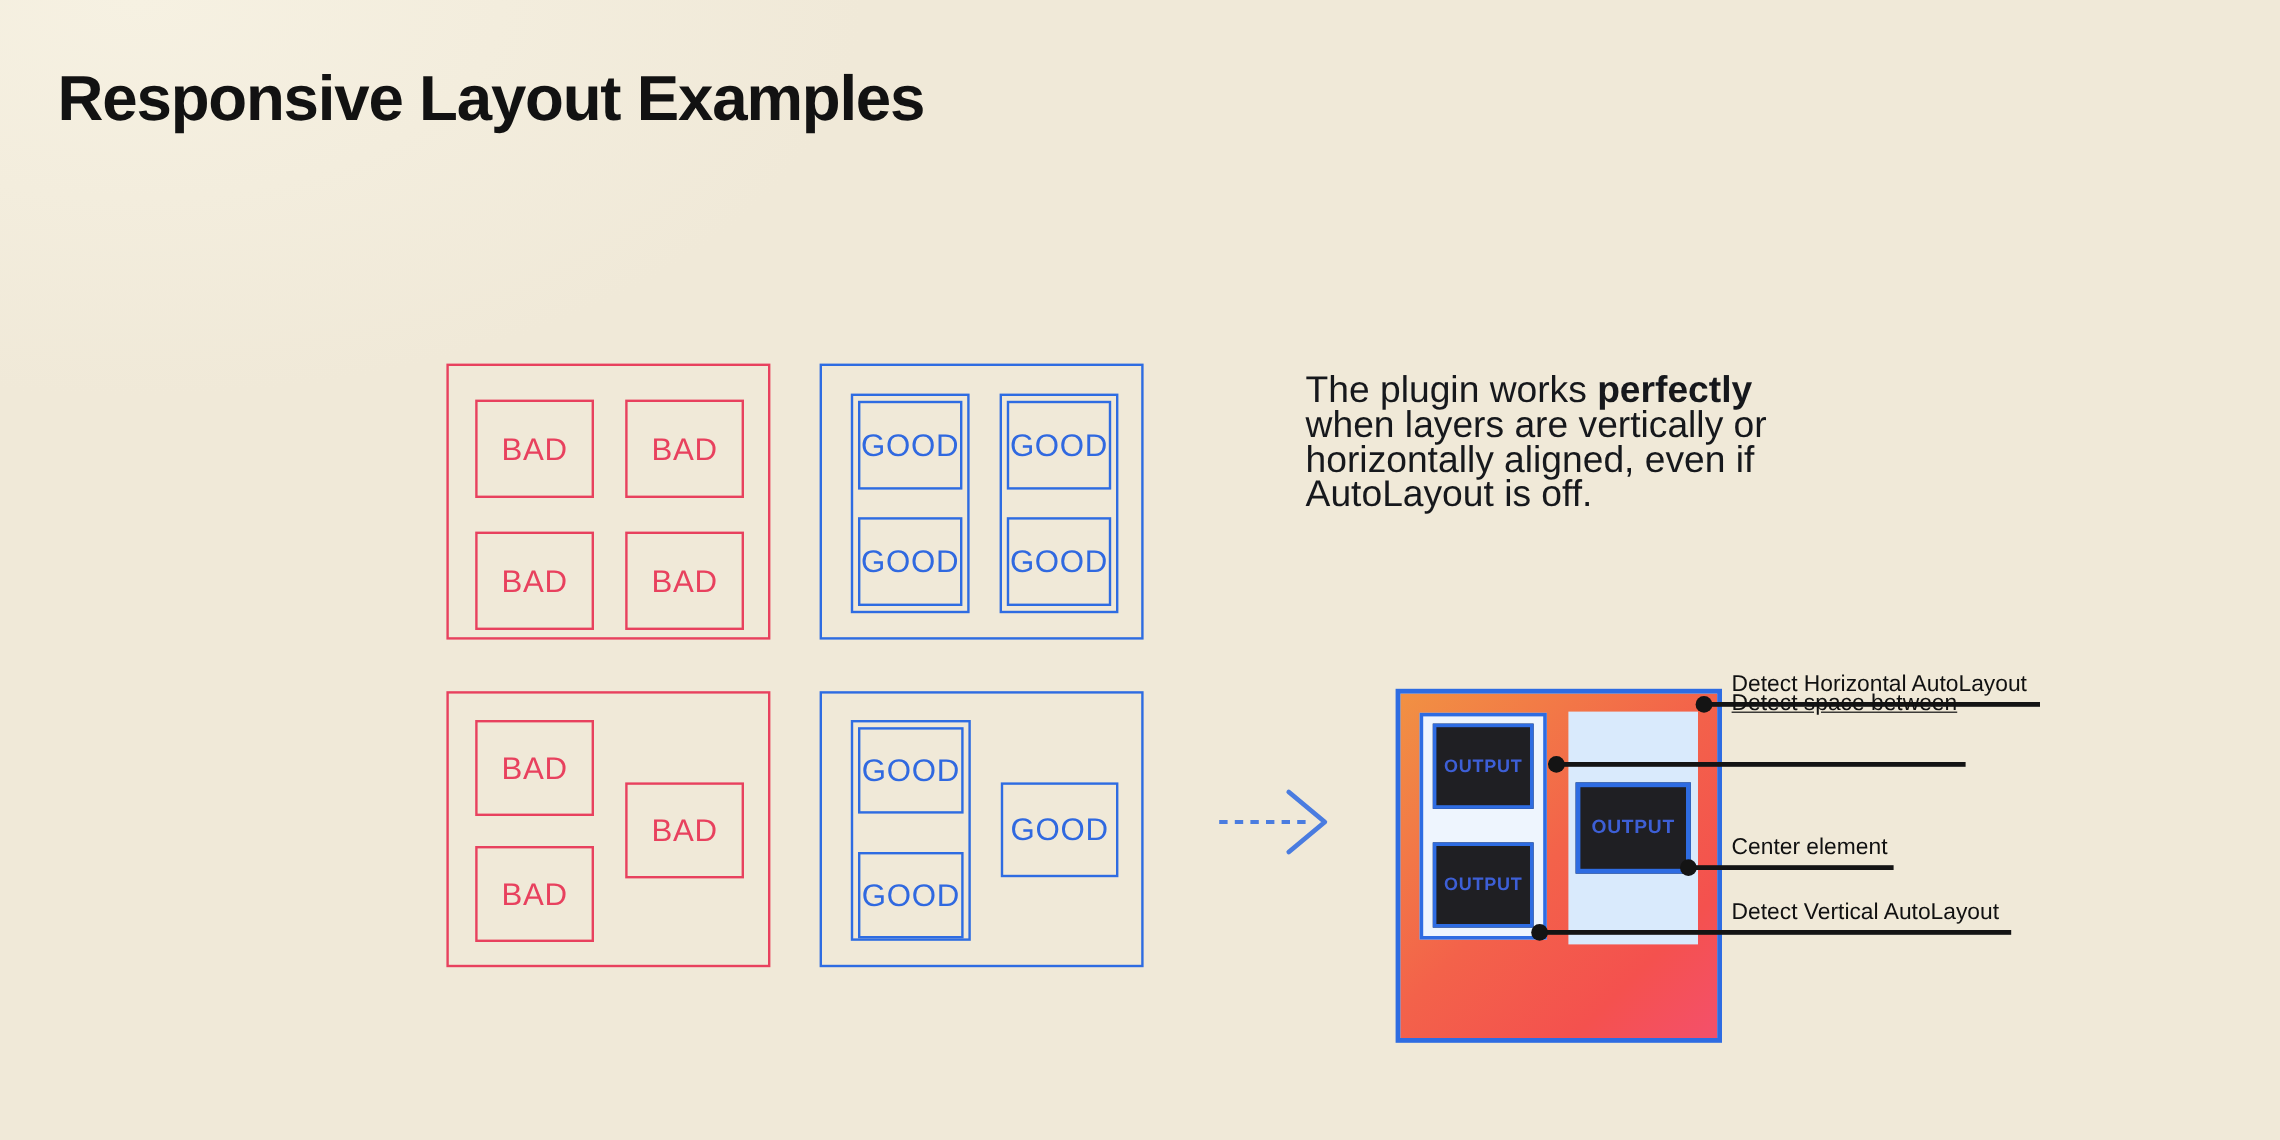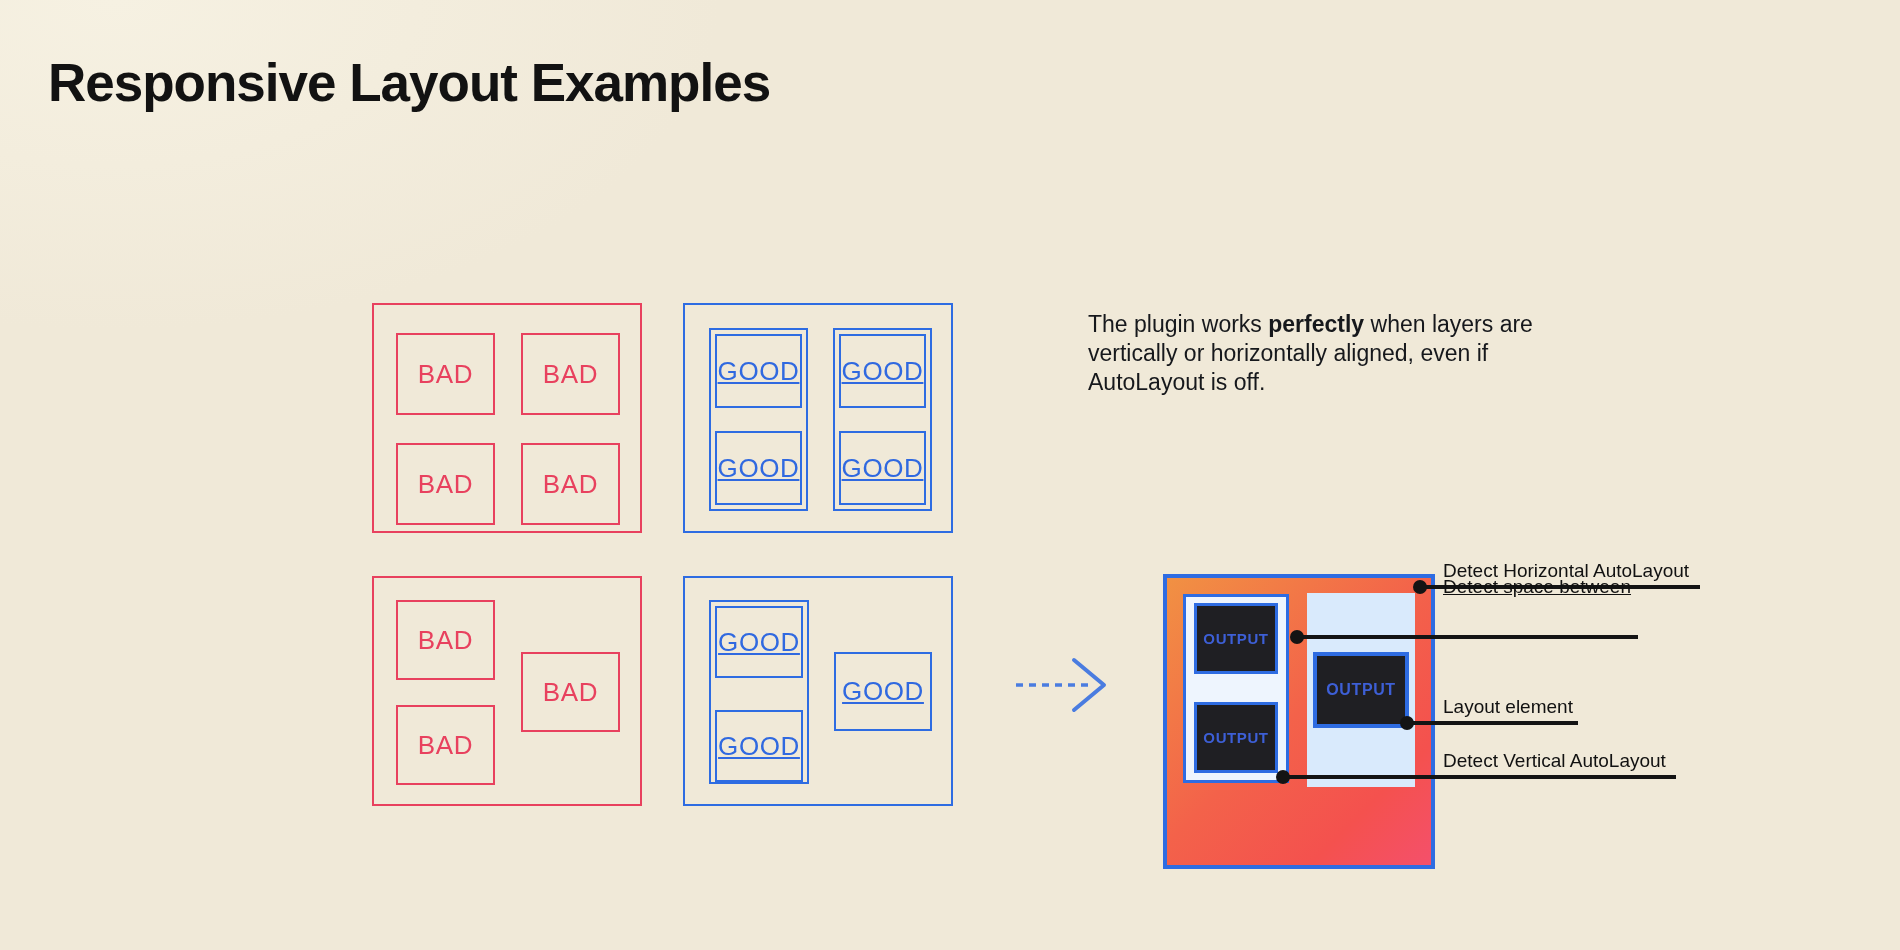--- a/index.html
+++ b/index.html
@@ -12,21 +12,21 @@
     position:absolute;left:48px;top:52px;
     font-size:53px;font-weight:bold;letter-spacing:-1px;color:#121212;
   }
   
   .frame{position:absolute;box-sizing:border-box;}
   .red-frame{border:2px solid #e8415e;}
   .blue-frame{border:2px solid #2e6ce2;}
   .box{position:absolute;box-sizing:border-box;display:flex;align-items:center;justify-content:center;
        font-size:26px;letter-spacing:0.6px;}
   .red-box{border:2px solid #e8415e;color:#e8415e;}
-  .blue-box{border:2px solid #2e6ce2;color:#3069e0;text-decoration:underline;}
+  .blue-box{border:2px solid #2e6ce2;color:#3069e0;}
   .group-frame{position:absolute;box-sizing:border-box;border:2px solid #2e6ce2;}
   
   #bad-grid{left:372px;top:303px;width:270px;height:230px;}
   #bad-grid .b1{left:22px;top:28px;width:99px;height:82px;}
   #bad-grid .b2{left:147px;top:28px;width:99px;height:82px;}
   #bad-grid .b3{left:22px;top:138px;width:99px;height:82px;}
   #bad-grid .b4{left:147px;top:138px;width:99px;height:82px;}
   
   #good-grid{left:683px;top:303px;width:270px;height:230px;}
   #good-grid .g1{left:24px;top:23px;width:99px;height:183px;}
@@ -40,21 +40,21 @@
   #bad-scattered .b3{left:22px;top:127px;width:99px;height:80px;}
   
   #good-grouped{left:683px;top:576px;width:270px;height:230px;}
   #good-grouped .grp{left:24px;top:22px;width:100px;height:184px;}
   #good-grouped .gb1{left:4px;top:4px;width:88px;height:72px;}
   #good-grouped .gb2{left:4px;top:108px;width:88px;height:72px;}
   #good-grouped .single{left:149px;top:74px;width:98px;height:79px;}
   
   .description{
     position:absolute;left:1088px;top:310px;width:452px;
-    font-size:23px;line-height:29px;color:#16181c;
+    font-size:31px;line-height:29px;color:#16181c;
   }
   .description p{margin:0 0 29px 0;}
   .description b{font-weight:bold;}
   
   .flow-arrow{position:absolute;left:1008px;top:653px;}
   
   .output-widget{
     position:absolute;left:1163px;top:574px;width:272px;height:295px;
     box-sizing:border-box;border:4px solid #2e6ce2;
     background:linear-gradient(135deg,#f19143 0%,#f3624a 48%,#f4514e 78%,#f4506b 100%);
@@ -152,19 +152,19 @@
   <div class="ann-line" id="ann1-line"></div>
   <div class="ann-dot" id="ann1-dot"></div>
   <div class="ann-label" id="ann1-label">Detect Horizontal AutoLayout</div>
 
   <div class="ann-line" id="ann2-line"></div>
   <div class="ann-dot" id="ann2-dot"></div>
   <div class="ann-label" id="ann2-label">Detect space between</div>
 
   <div class="ann-line" id="ann3-line"></div>
   <div class="ann-dot" id="ann3-dot"></div>
-  <div class="ann-label" id="ann3-label">Layout element</div>
+  <div class="ann-label" id="ann3-label">Center element</div>
 
   <div class="ann-line" id="ann4-line"></div>
   <div class="ann-dot" id="ann4-dot"></div>
   <div class="ann-label" id="ann4-label">Detect Vertical AutoLayout</div>
 
 </div>
 
 </body></html>

